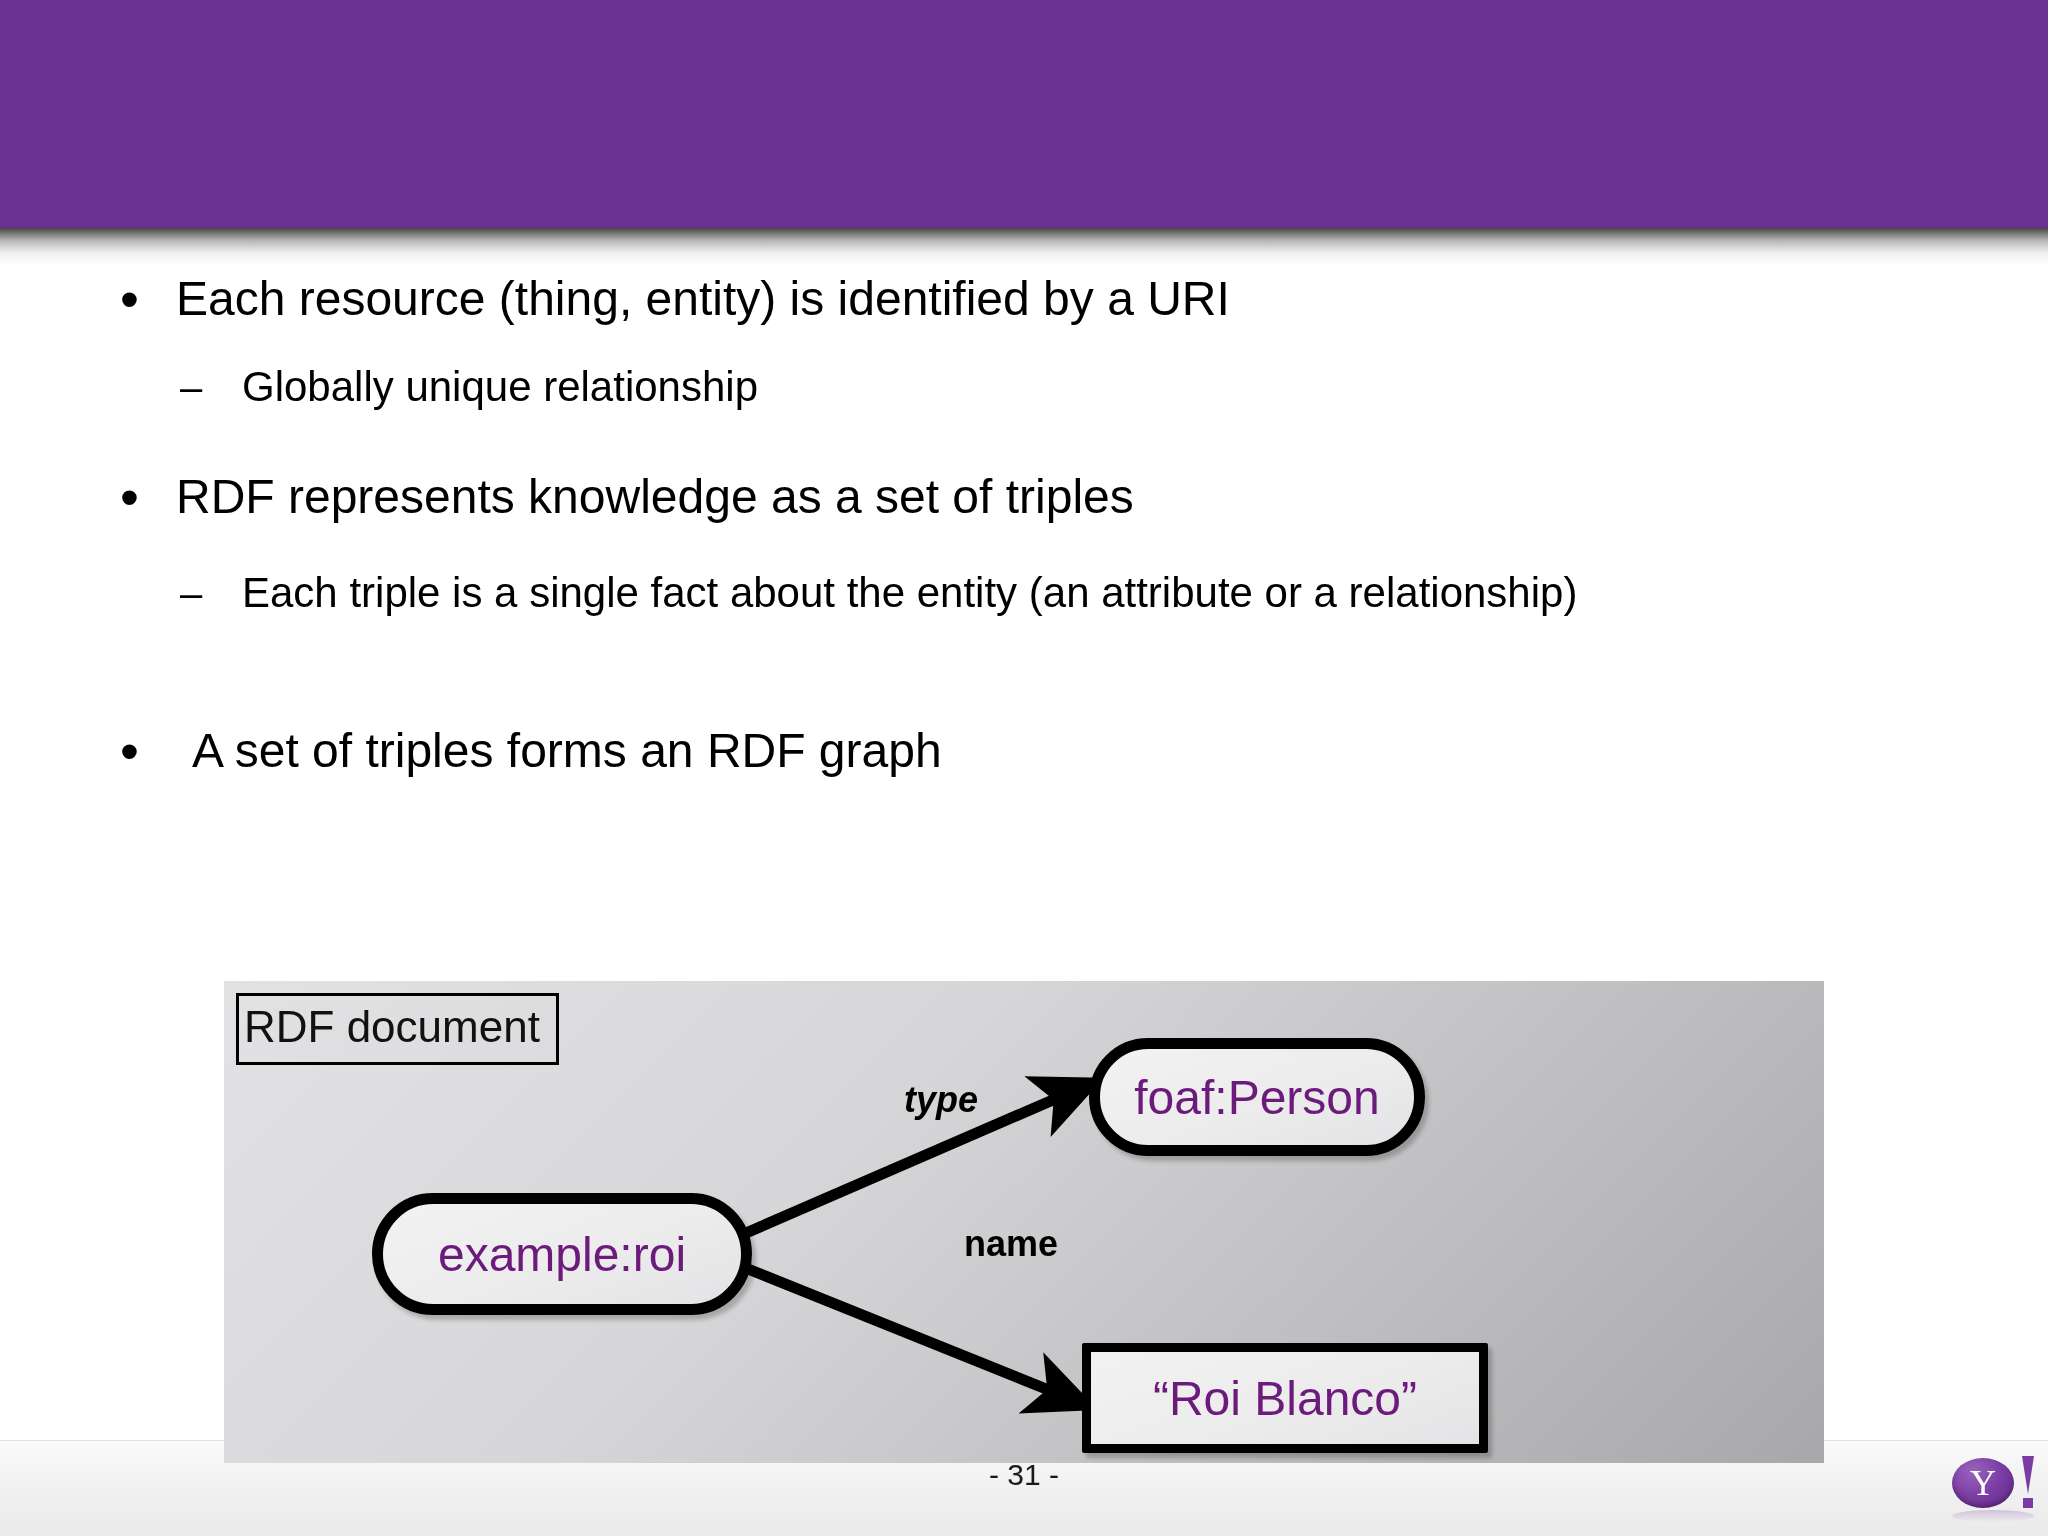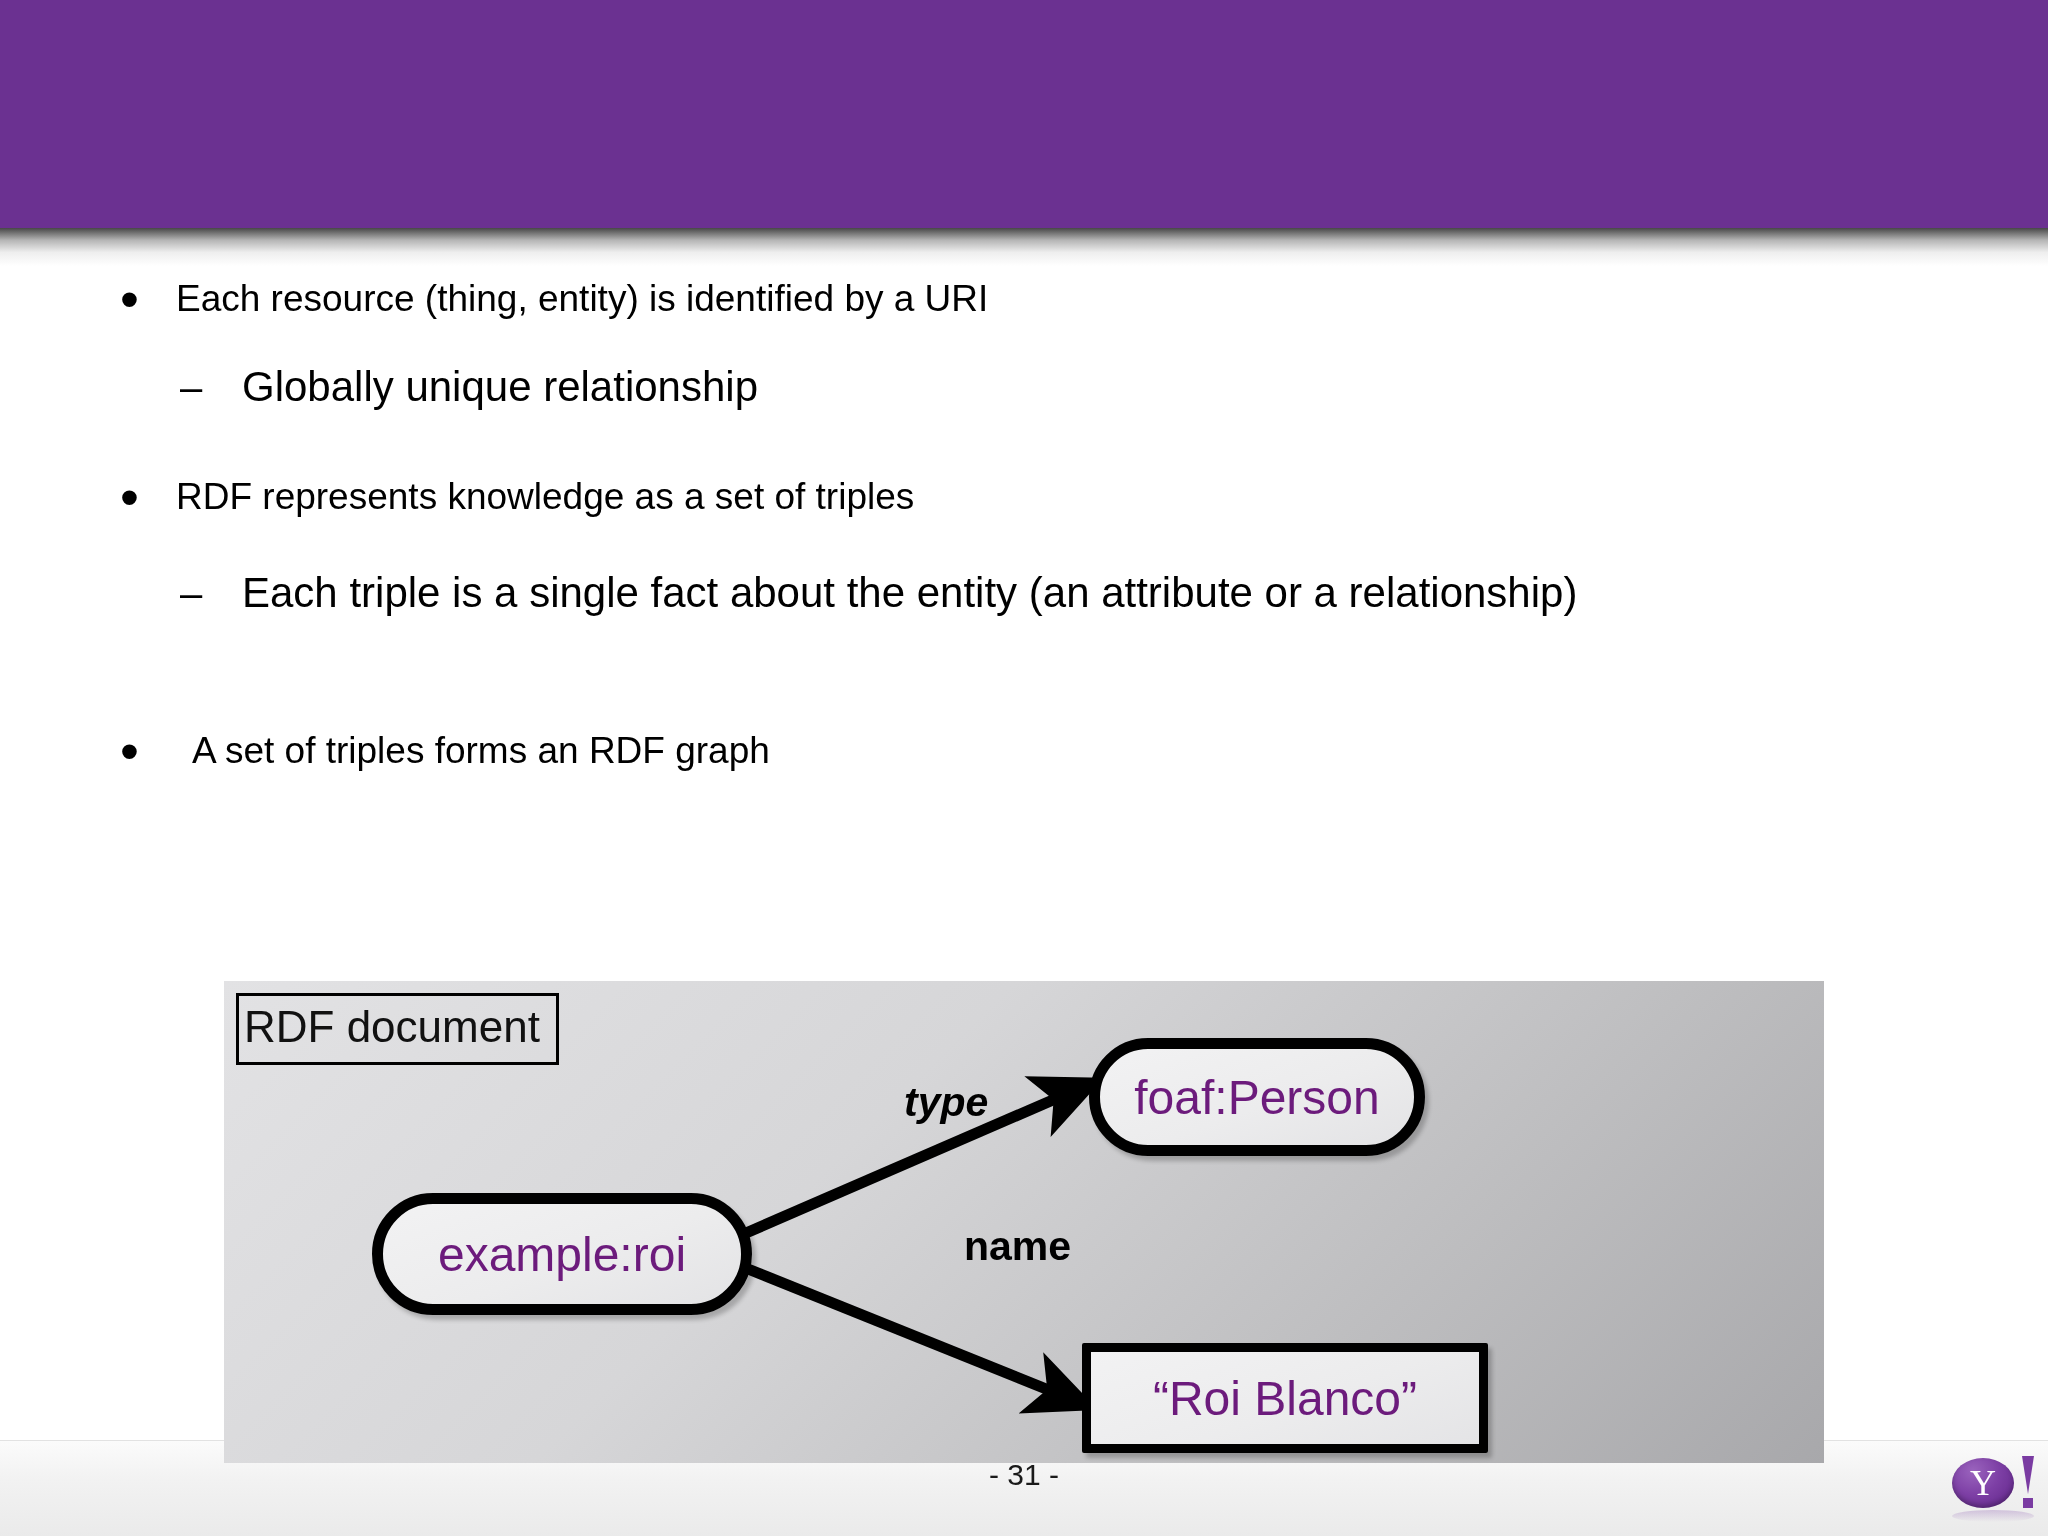--- a/index.html
+++ b/index.html
@@ -64,21 +64,21 @@
     width: 80px;
     flex: 0 0 80px;
     font-size: 54px;
     line-height: 66px;
     color: #000;
     text-align: left;
     padding-left: 24px;
     box-sizing: border-box;
   }
   .b1 .txt {
-    font-size: 37px;
+    font-size: 48px;
     line-height: 66px;
     color: #000;
     white-space: nowrap;
   }
 
   .b2 {
     position: absolute;
     display: flex;
     align-items: flex-start;
   }
@@ -155,21 +155,21 @@
   .edge-svg {
     position: absolute;
     left: 0; top: 0;
     width: 1600px;
     height: 482px;
     overflow: visible;
     pointer-events: none;
   }
   .edge-label {
     position: absolute;
-    font-size: 41px;
+    font-size: 36px;
     color: #000;
     font-weight: bold;
     white-space: nowrap;
   }
   #label-type { left: 680px; top: 98px; font-style: italic; }
   #label-name { left: 740px; top: 242px; }
 
   
   .footer-band {
     position: absolute;

